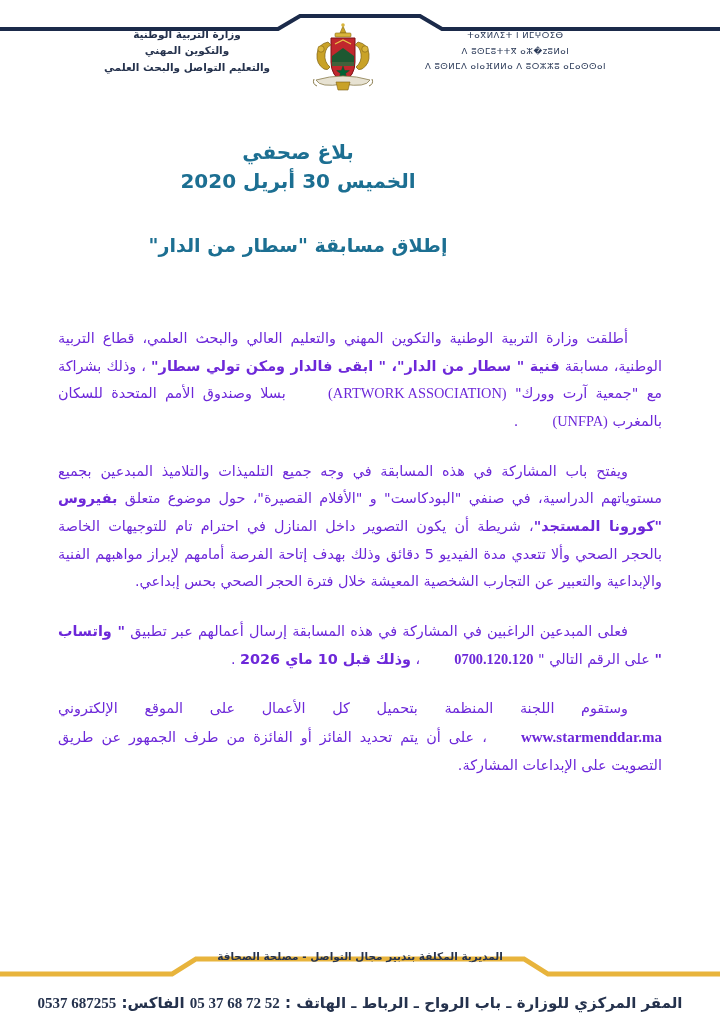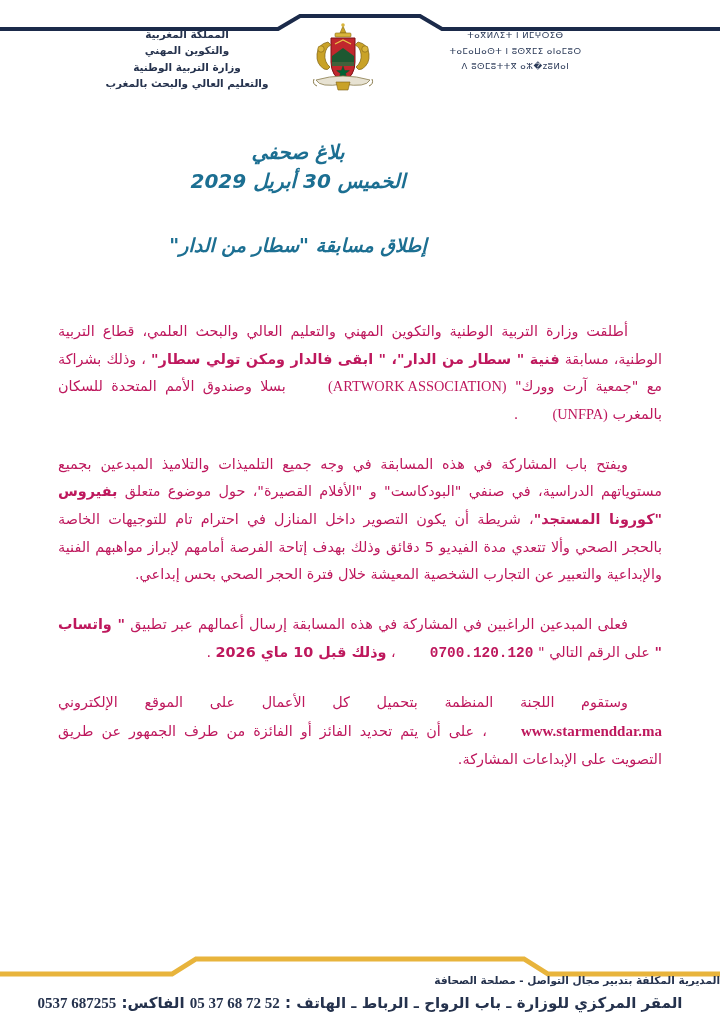--- a/index.html
+++ b/index.html
@@ -79,21 +79,20 @@
   }
   .header-tif div { white-space: nowrap; }
 
   
   .titles {
     position: absolute;
     top: 138px;
     left: 0;
     width: 596px;
     text-align: center;
-    font-style: italic;
   }
   .title-main {
     color: #1c6f92;
     font-size: 20px;
     font-weight: bold;
     line-height: 1.45;
   }
   .title-date {
     color: #1c6f92;
     font-size: 20px;
@@ -103,24 +102,24 @@
   .title-sub {
     color: #1c6f92;
     font-size: 19px;
     font-weight: bold;
     margin-top: 38px;
   }
 
   
   .body-block {
     position: absolute;
-    top: 318px;
+    top: 325px;
     right: 58px;
     width: 604px;
-    color: #be185d;
+    color: #6d28d9;
   }
   .para {
     font-size: 14.4px;
     line-height: 1.92;
     text-align: justify;
     text-align-last: right;
     margin: 0 0 22px 0;
     text-indent: 34px;
   }
   .para b { font-weight: bold; }
@@ -128,36 +127,37 @@
     direction: ltr;
     unicode-bidi: isolate;
     display: inline-block;
     font-family: "Liberation Serif", "DejaVu Serif", serif;
   }
   .ltr-bold {
     direction: ltr;
     unicode-bidi: isolate;
     display: inline-block;
     font-weight: bold;
-    font-family: Liberation Mono, monospace;
+    font-family: Liberation Serif, serif;
   }
   .site {
     direction: ltr;
     unicode-bidi: isolate;
     display: inline-block;
     font-family: "Liberation Serif", "DejaVu Serif", serif;
     font-weight: bold;
     font-size: 15px;
   }
   .p-gap-lg { margin-bottom: 44px; }
   .footer-dept {
     position: absolute;
-    bottom: 44px;
-    left: 0;
-    width: 720px;
+    bottom: 68px;
+    left: 0;
+    width: 720px;
+    text-align: center;
     color: #25324d;
     font-size: 10.5px;
     font-weight: bold;
   }
   .footer-addr {
     position: absolute;
     bottom: 18px;
     left: 0;
     width: 720px;
     text-align: center;
@@ -177,24 +177,23 @@
 
 <div class="page">
 
   <svg class="border-top" viewBox="0 0 720 20" preserveAspectRatio="none">
     <path d="M0,15 L278,15 L300,2 L420,2 L442,15 L720,15" fill="none" stroke="#1b2a4a" stroke-width="4"></path>
   </svg>
 
   <div class="header">
 
     <div class="header-ar">
-      <div>المملكة المغربية</div>
+      <div>وزارة التربية الوطنية</div>
       <div>والتكوين المهني</div>
-      <div>وزارة التربية الوطنية</div>
-      <div>والتعليم العالي والبحث بالمغرب</div>
+      <div>والتعليم التواصل والبحث العلمي</div>
     </div>
 
     <div class="emblem-wrap">
       <svg width="74" height="80" viewBox="0 0 74 80">
 
         <path d="M37 4 L34 11 L40 11 Z" fill="#c9a227" stroke="#8a6d14" stroke-width="0.6"></path>
         <rect x="29" y="11" width="16" height="4" rx="1" fill="#d9b53c" stroke="#8a6d14" stroke-width="0.6"></rect>
         <circle cx="37" cy="3" r="1.8" fill="#d9b53c"></circle>
 
         <path d="M25 16 L49 16 L49 40 Q49 54 37 60 Q25 54 25 40 Z" fill="#c1272d" stroke="#7d1418" stroke-width="1"></path>
@@ -215,29 +214,29 @@
         <path d="M10 58 Q37 50 64 58 Q60 66 37 62 Q14 66 10 58 Z" fill="#e7e2d2" stroke="#8a7c4e" stroke-width="0.8"></path>
         <path d="M8 57 Q6 62 11 64" fill="none" stroke="#8a7c4e" stroke-width="1"></path>
         <path d="M66 57 Q68 62 63 64" fill="none" stroke="#8a7c4e" stroke-width="1"></path>
 
         <path d="M30 60 L44 60 L42 68 L32 68 Z" fill="#c9a227" stroke="#7d6012" stroke-width="0.6"></path>
       </svg>
     </div>
 
     <div class="header-tif">
       <div>ⵜⴰⴳⵍⴷⵉⵜ ⵏ ⵍⵎⵖⵔⵉⴱ</div>
-      <div>ⵜⴰⵎⴰⵡⴰⵙⵜ ⵏ ⵓⵙⴳⵎⵉ ⴰⵏⴰⵎⵓⵔ</div>
       <div>ⴷ ⵓⵙⵎⵓⵜⵜⴳ ⴰⵣ�zⵓⵍⴰⵏ</div>
+      <div>ⴷ ⵓⵙⵍⵎⴷ ⴰⵏⴰⴼⵍⵍⴰ ⴷ ⵓⵔⵣⵣⵓ ⴰⵎⴰⵙⵙⴰⵏ</div>
     </div>
 
   </div>
 
   <div class="titles">
     <div class="title-main">بلاغ صحفي</div>
-    <div class="title-date">الخميس 30 أبريل 2029</div>
+    <div class="title-date">الخميس 30 أبريل 2020</div>
     <div class="title-sub">إطلاق مسابقة "سطار من الدار"</div>
   </div>
 
   <div class="body-block">
 
     <p class="para">
       <span>أطلقت وزارة التربية الوطنية والتكوين المهني والتعليم العالي والبحث العلمي، قطاع التربية الوطنية، مسابقة </span><b>فنية " سطار من الدار"، " ابقى فالدار ومكن تولي سطار"</b><span> ، وذلك بشراكة مع "جمعية آرت وورك" </span><span class="ltr">(ARTWORK ASSOCIATION)</span><span> بسلا وصندوق الأمم المتحدة للسكان بالمغرب </span><span class="ltr">(UNFPA)</span><span>.</span>
     </p>
 
     <p class="para">

